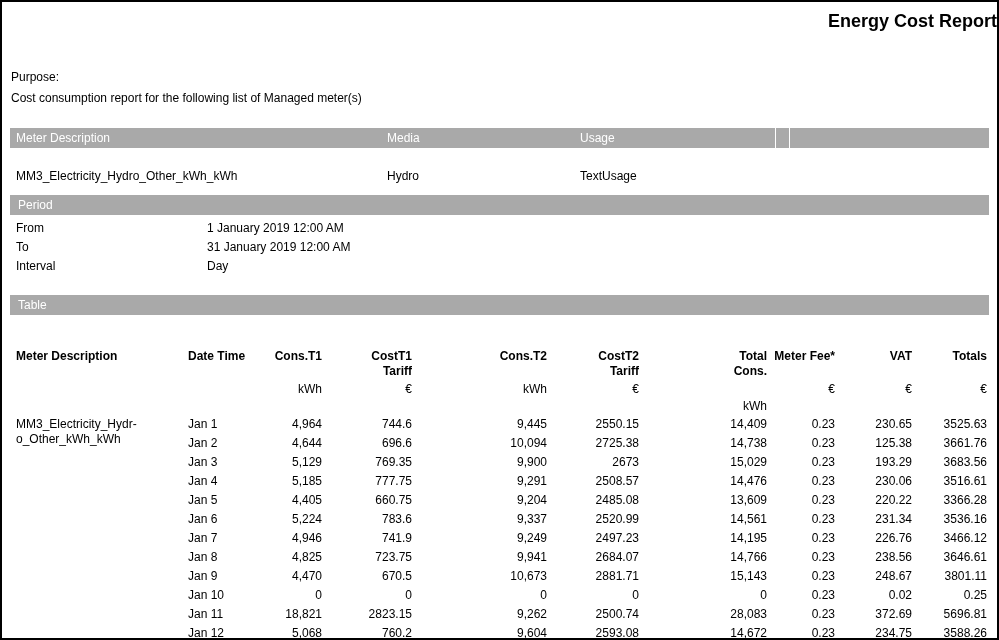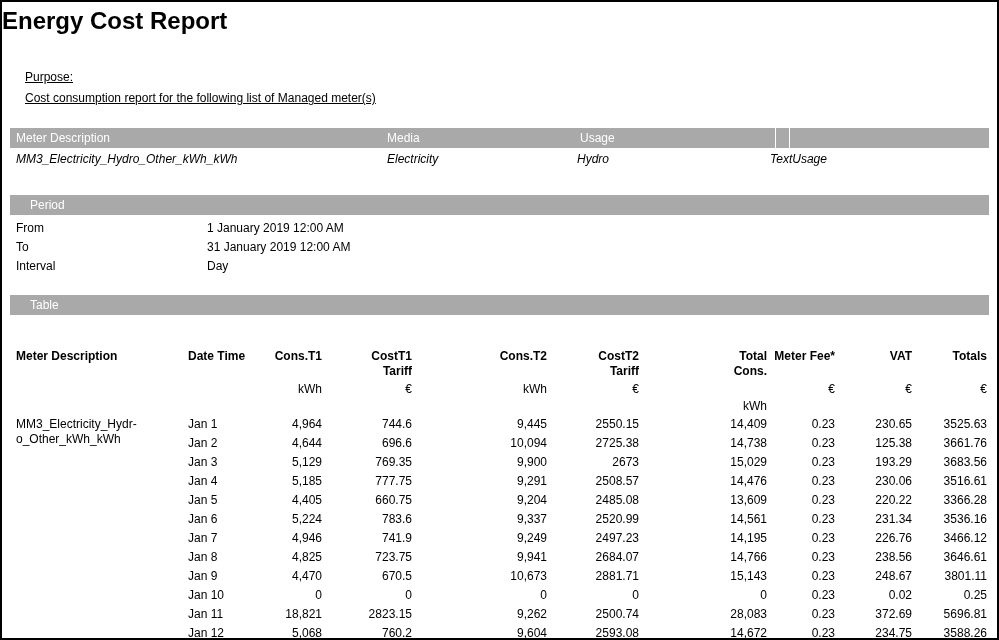--- a/index.html
+++ b/index.html
@@ -9,41 +9,41 @@
     font-family:"Liberation Sans", sans-serif;
     color:#000;
   }
   .page {
     width:999px; height:640px;
     border:2px solid #000;
     background:#fff;
     overflow:hidden;
   }
   .title {
-    font-size:24px; font-weight:bold;
-    text-align:left;
+    font-size:18px; font-weight:bold;
+    text-align:right;
     padding-top:8px;
     line-height:22px;
   }
-  .purpose { margin:38px 0 0 23px; font-size:12px; line-height:15px;text-decoration:underline; }
+  .purpose { margin:38px 0 0 9px; font-size:12px; line-height:15px; }
   .purpose-desc { margin-top:6px; }
 
   .bar {
     background:var(--section-bar-bg,#a9a9a9);
     color:var(--section-bar-text,#ffffff);
     font-size:12px; height:20px; line-height:20px;
   }
-  .full-bar { margin:0 8px; padding-left:20px; }
+  .full-bar { margin:0 8px; padding-left:8px; }
 
   
   .meter-table { margin:22px 8px 0 8px; font-size:12px; }
   .meter-hdr { display:flex; }
   .meter-hdr .mcol { height:20px; line-height:20px; overflow:hidden; }
   .meter-row { display:flex; color:#000; }
-  .meter-row .mcol { height:20px; line-height:20px; padding-top:1px;font-style:italic; }
+  .meter-row .mcol { height:20px; line-height:20px; padding-top:18px; }
   .mc1 { width:377px; padding-left:6px; }
   .mc2 { width:190px; }
   .mc3 { width:193px; }
   .mc4 { width:195px; }
   .mc-sep { width:14px; border-left:1px solid #fff; }
 
   
   .period-section { margin-top:27px; }
   .period-rows { margin:4px 8px 0 8px; font-size:12px; }
   .period-row { display:flex; height:19px; line-height:19px; }
@@ -97,21 +97,20 @@
   <div class="meter-table">
     <div class="bar meter-hdr">
       <div class="mcol mc1">Meter Description</div>
       <div class="mcol mc3">Media</div>
       <div class="mcol mc4">Usage</div>
       <div class="mcol mc-sep"></div>
       <div class="mcol mc-sep"></div>
     </div>
     <div class="meter-row">
       <div class="mcol mc1">MM3_Electricity_Hydro_Other_kWh_kWh</div>
-      <div class="mcol mc2">Electricity</div>
       <div class="mcol mc3">Hydro</div>
       <div class="mcol mc4">TextUsage</div>
     </div>
   </div>
 
   <div class="period-section">
     <div class="bar full-bar">Period</div>
     <div class="period-rows">
       <div class="period-row">
         <div class="p-label">From</div>

